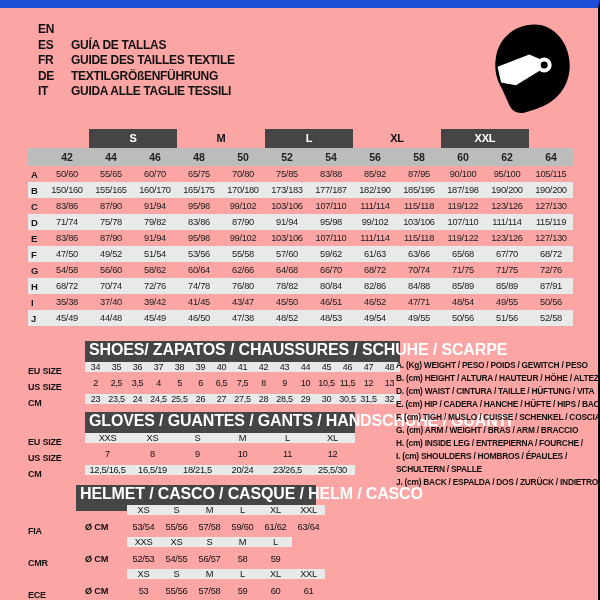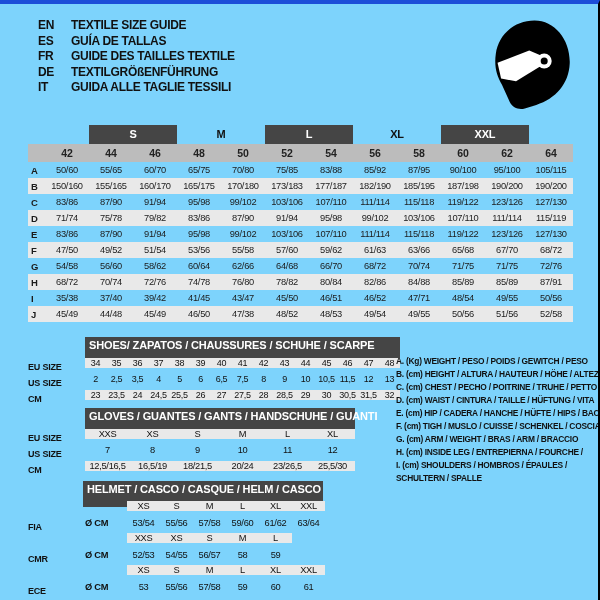--- a/index.html
+++ b/index.html
@@ -1,19 +1,19 @@
 <!DOCTYPE html>
 <html style="--dark: #454545; --gmed: #bcbcbc; --glight: #e9e9e9;"><head>
 <meta charset="utf-8">
 <style>
   * { margin:0; padding:0; box-sizing:border-box; }
   html,body { width:600px; height:600px; background:#fff; }
   body { font-family:"Liberation Sans", sans-serif; color:#111; }
-  .page { position:relative; width:600px; height:600px; background:#7dd3fc;
-          border-top:4px solid #1d4ed8; border-right:2px solid #000; overflow:hidden; }
+  .page { position:relative; width:600px; height:600px; background:#fca5a5;
+          border-top:8px solid #1d4ed8; border-right:2px solid #000; overflow:hidden; }
 
   
   #langs { position:absolute; left:38px; top:14px; }
   .lang-row { display:flex; gap:11px; font-weight:bold; font-size:12px;
               line-height:15.5px; letter-spacing:-0.3px; white-space:nowrap; }
   .lang-code { width:22px; flex:none; }
 
   
   .helmet-icon { position:absolute; left:487px; top:12px; width:88px; height:97px; }
 
@@ -26,25 +26,25 @@
   .gcell.dark { background:var(--dark); color:#fff; }
   .nums { height:18px; background:var(--gmed); font-weight:bold; font-size:10.5px;
           color:#222; letter-spacing:-0.2px; }
   .cell { text-align:center; white-space:nowrap; }
   .drow { height:16px; font-size:9.3px; color:#1c1c1c; letter-spacing:-0.3px; }
   .drow.shade { background:var(--glight); }
   .lcell { font-weight:bold; font-size:9.5px; padding-left:3px; }
 
   
   .titlebar { position:absolute; background:var(--dark); color:#fff; font-weight:bold;
-              font-size:11px; height:26px; line-height:17px; padding-left:4px;
+              font-size:16px; height:26px; line-height:17px; padding-left:4px;
               letter-spacing:-0.15px; white-space:nowrap; }
   #shoes-title  { left:85px; top:333px; width:315px; }
   #gloves-title { left:85px; top:404px; width:270px; }
-  #helmet-title { left:83px; top:477px; width:240px; }
+  #helmet-title { left:76px; top:477px; width:240px; }
 
   .srow { display:grid; align-items:center; height:16px; font-size:9px;
           letter-spacing:-0.3px; }
   .labcell { font-weight:bold; font-size:9px; white-space:nowrap; letter-spacing:-0.2px;margin-top:8px; }
   .scell { text-align:center; white-space:nowrap; }
   .scell.shade { background:var(--glight); }
 
   #shoes  { position:absolute; left:28px; top:350px; width:372px; }
   #shoes .srow { grid-template-columns:57px repeat(15,21px); }
   #gloves { position:absolute; left:28px; top:421px; width:327px; }
@@ -59,21 +59,20 @@
                  letter-spacing:-0.25px; white-space:nowrap; }
 </style>
 </head>
 <body>
 
 <div class="page">
 
   <div id="langs">
       <div class="lang-row">
      <span class="lang-code">EN</span>
-     <span>TEXTILE SIZE GUIDE</span>
    </div>
       <div class="lang-row">
      <span class="lang-code">ES</span>
      <span>GUÍA DE TALLAS</span>
    </div>
       <div class="lang-row">
      <span class="lang-code">FR</span>
      <span>GUIDE DES TAILLES TEXTILE</span>
    </div>
       <div class="lang-row">
@@ -424,36 +423,36 @@
     </div>
 
   <div id="legend">
       <div>
         <div class="legend-line">A. (Kg) WEIGHT / PESO / POIDS / GEWITCH / PESO</div>
       </div>
       <div>
         <div class="legend-line">B. (cm) HEIGHT / ALTURA / HAUTEUR / HÖHE / ALTEZZA</div>
       </div>
       <div>
-        <div class="legend-line">C. (cm) CHEST / PECHO / POITRINE / TRUHE / PETTO</div>
-      </div>
-      <div>
         <div class="legend-line">D. (cm) WAIST / CINTURA / TAILLE / HÜFTUNG / VITA</div>
       </div>
       <div>
         <div class="legend-line">E. (cm) HIP / CADERA / HANCHE / HÜFTE / HIPS / BACINO</div>
       </div>
       <div>
         <div class="legend-line">F. (cm) TIGH / MUSLO / CUISSE / SCHENKEL / COSCIA</div>
       </div>
       <div>
         <div class="legend-line">G. (cm) ARM / WEIGHT / BRAS / ARM / BRACCIO</div>
       </div>
       <div>
         <div class="legend-line">H. (cm) INSIDE LEG / ENTREPIERNA / FOURCHE /</div>
       </div>
       <div>
         <div class="legend-line">I. (cm) SHOULDERS / HOMBROS / ÉPAULES /</div>
         <div class="legend-line">SCHULTERN / SPALLE</div>
       </div>
+      <div>
+        <div class="legend-line">J. (cm) BACK / ESPALDA / DOS / ZURÜCK / INDIETRO</div>
+      </div>
     </div>
 
 </div>
 
 </body></html>

